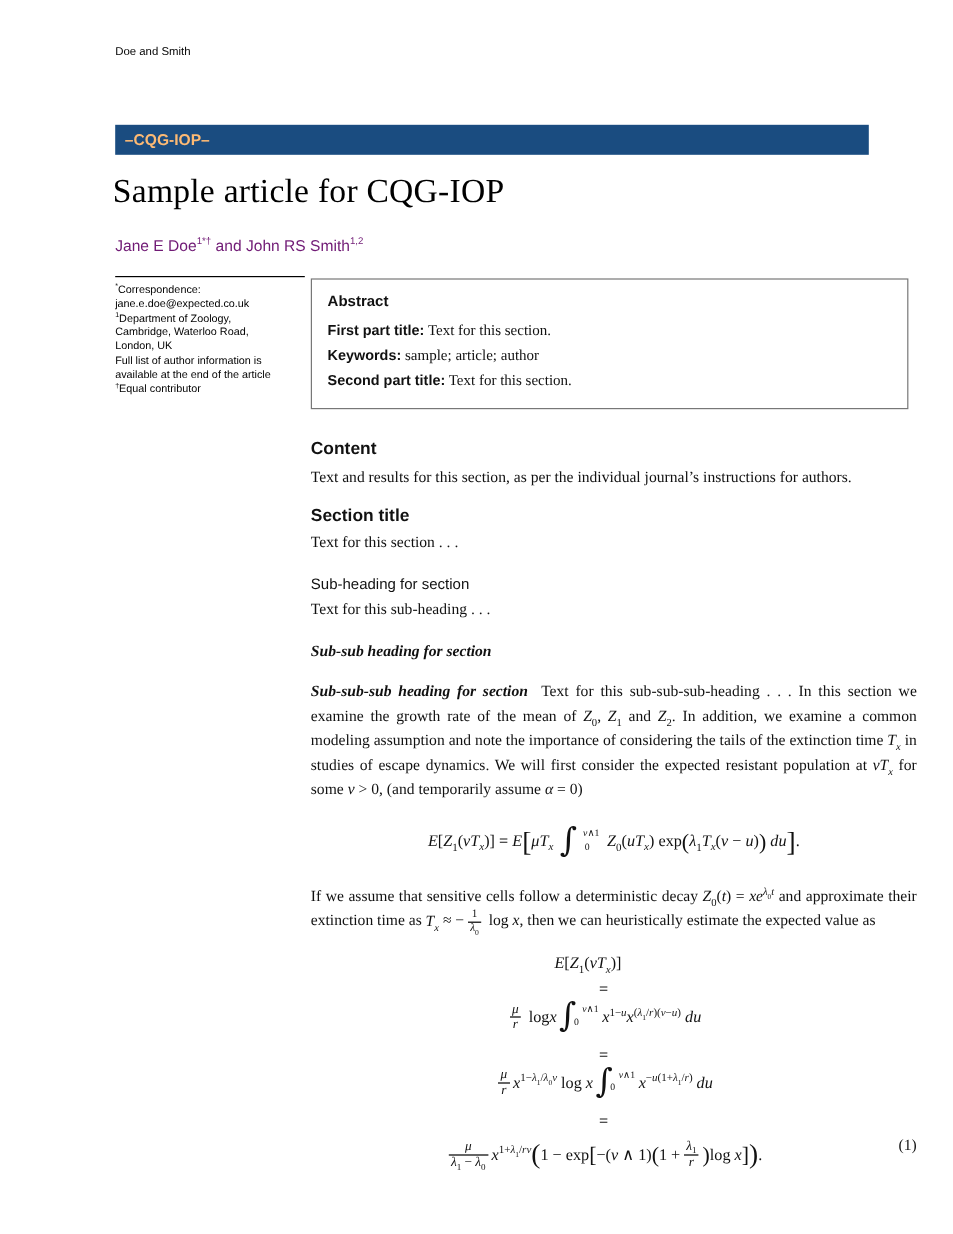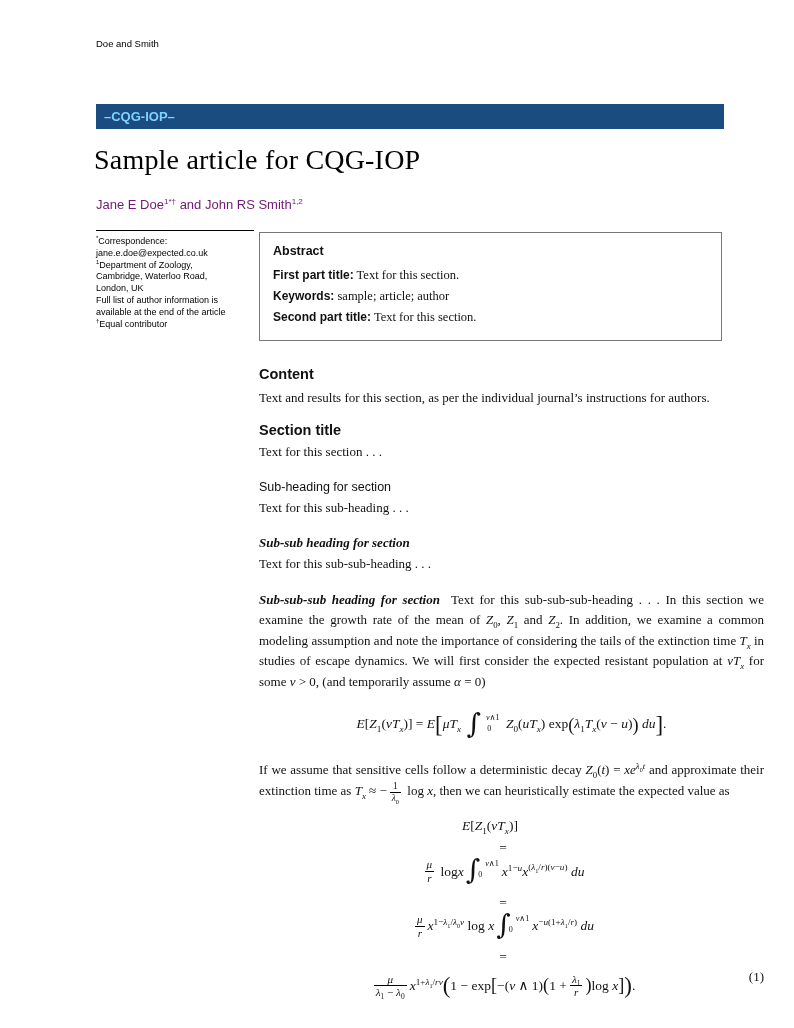--- a/index.html
+++ b/index.html
@@ -3,37 +3,37 @@
 <meta charset="utf-8">
 <style>
   html,body{margin:0;padding:0;background:#ffffff;}
   .page{position:relative;width:794px;height:1028px;background:#fff;overflow:hidden;
         font-family:"Liberation Serif","DejaVu Serif",serif;color:#111;margin-left:24px;}
 
   .running-header{position:absolute;top:38px;left:72px;
     font-family:"Liberation Sans","DejaVu Sans",sans-serif;font-size:9.5px;color:#000;}
 
   .banner{position:absolute;top:104px;left:72px;width:628px;height:25px;background:#1a4c80;
-    color:#7dd3fc;display:flex;align-items:center;box-sizing:border-box;padding-left:8px;
+    color:#fdba74;display:flex;align-items:center;box-sizing:border-box;padding-left:8px;
     font-family:"Liberation Sans","DejaVu Sans",sans-serif;font-size:13px;font-weight:bold;}
 
   .article-title{position:absolute;top:144px;left:70px;
     font-family:Liberation Serif, serif;font-size:28px;font-weight:400;
     color:#000;letter-spacing:0.2px;}
 
   .authors{position:absolute;top:197px;left:72px;
     font-family:"Liberation Sans","DejaVu Sans",sans-serif;font-size:13px;color:#701a75;}
   .authors sup{font-size:0.62em;}
 
   .sidebar-rule{position:absolute;top:230px;left:72px;width:158px;border-top:1px solid #000;height:0;}
   .sidebar{position:absolute;top:236px;left:72px;width:160px;
     font-family:"Liberation Sans","DejaVu Sans",sans-serif;font-size:9px;line-height:11.8px;color:#000;}
   .sidebar sup{font-size:0.65em;}
 
-  .abstract-box{position:absolute;top:232px;left:235px;width:463px;box-sizing:border-box;
+  .abstract-box{position:absolute;top:232px;left:235px;width:498px;box-sizing:border-box;
     border:1px solid #777;padding:11px 13px 9px 13px;background:#fff;}
   .abstract-title{font-family:"Liberation Sans","DejaVu Sans",sans-serif;
     font-size:12.5px;font-weight:bold;margin:0 0 10px 0;}
   .abstract-row{font-size:12.5px;line-height:14px;margin-bottom:7px;}
   .abstract-label{font-family:"Liberation Sans","DejaVu Sans",sans-serif;font-size:12px;font-weight:bold;}
 
   .main{position:absolute;top:360px;left:235px;width:505px;font-size:13px;line-height:1.58;}
   .sec-heading{font-family:"Liberation Sans","DejaVu Sans",sans-serif;
     font-size:14.5px;font-weight:bold;margin:0;line-height:1.2;}
   .sub-heading{font-family:"Liberation Sans","DejaVu Sans",sans-serif;
@@ -119,21 +119,20 @@
     <h2 class="sec-heading" style="margin-top:6px;">Content</h2>
     <p class="body-text justify mt-a">Text and results for this section, as per the individual journal’s instructions for authors.</p>
 
     <h2 class="sec-heading" style="margin-top:13px;">Section title</h2>
     <p class="body-text mt-d">Text for this section . . .</p>
 
     <h3 class="sub-heading mt-c">Sub-heading for section</h3>
     <p class="body-text mt-d">Text for this sub-heading . . .</p>
 
     <h4 class="subsub-heading mt-c">Sub-sub heading for section</h4>
-    <p class="body-text mt-d">Text for this sub-sub-heading . . .</p>
 
     <p class="body-text justify mt-b">
       <span class="runin-heading">Sub-sub-sub heading for section</span><span>Text for this sub-sub-sub-heading . . . In this section we examine the growth rate of the mean of <i>Z</i><sub>0</sub>, <i>Z</i><sub>1</sub> and <i>Z</i><sub>2</sub>. In addition, we examine a common modeling assumption and note the importance of considering the tails of the extinction time <i>T<sub>x</sub></i> in studies of escape dynamics. We will first consider the expected resistant population at <i>vT<sub>x</sub></i> for some <i>v</i> &gt; 0, (and temporarily assume <i>α</i> = 0)</span>
     </p>
 
     <div class="displayeq"><i>E</i>[<i>Z</i><sub>1</sub>(<i>vT<sub>x</sub></i>)] = <i>E</i><span class="b3">[</span><i>μT<sub>x</sub></i> <span class="intg">
           <span class="isg">∫</span>
           <span class="ilims">
             <span class="iu"><i>v</i>∧1</span>
             <span class="il">0</span>

